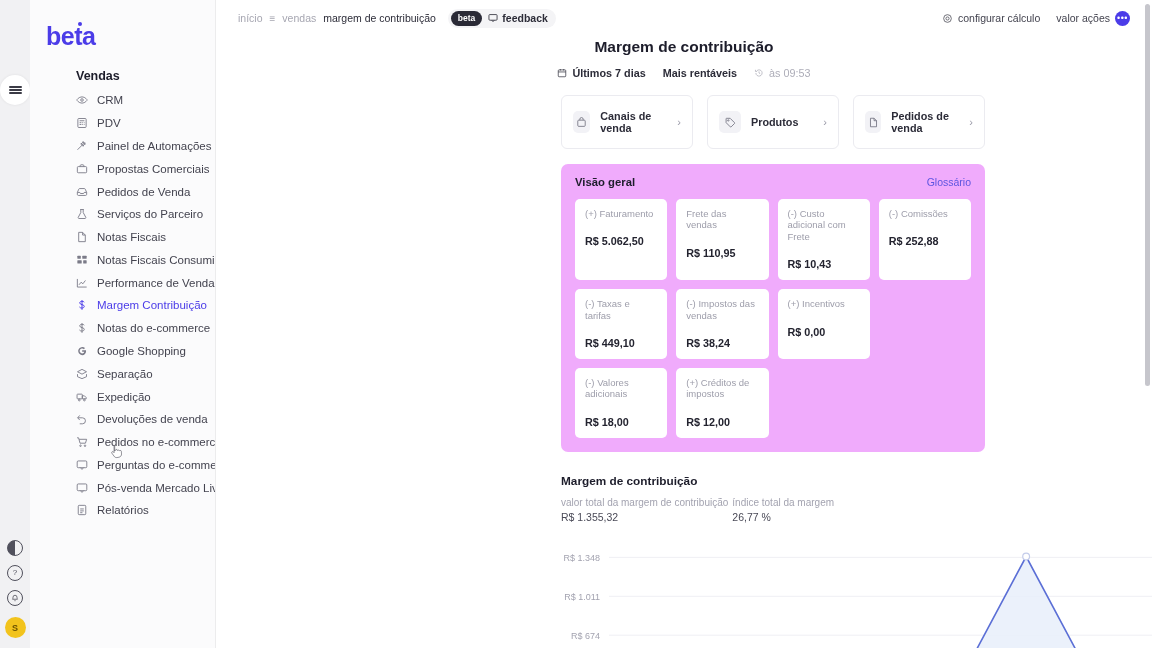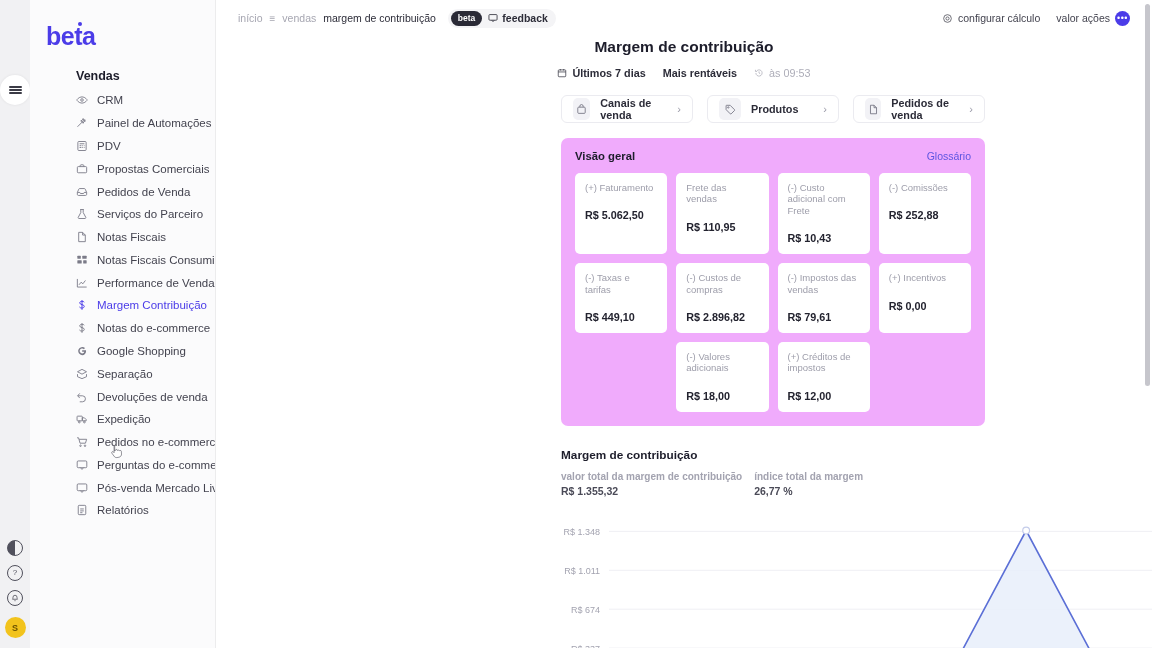--- a/index.html
+++ b/index.html
@@ -118,21 +118,21 @@
   .filters {
     display: flex; align-items: center; justify-content: center; gap: 17px;
     margin-top: 11px; font-size: 10.8px;
   }
   .filt { display: flex; align-items: center; gap: 5px; color: #2c2c38; font-weight: 600; cursor: pointer; }
   .filt.muted { color: #adadb8; font-weight: 400; }
 
   
   .cardrow { display: flex; gap: 14px; padding: 16px 167px 0 345px; }
   .navcard {
-    flex: 1 1 0; height: 28px; background: #ffffff;
+    flex: 1 1 0; height: 54px; background: #ffffff;
     border: 1px solid #ebebf0; border-radius: 6px;
     display: flex; align-items: center; padding: 0 11px; gap: 10px;
     cursor: pointer;
   }
   .navcard-ico {
     width: 22px; height: 22px; border-radius: 5px; background: #f2f2f6;
     display: flex; align-items: center; justify-content: center;
     font-size: 11px; color: #6e6e7d;
   }
   .navcard-lbl { font-size: 10.8px; color: #2c2c38; font-weight: 600; }
@@ -151,21 +151,21 @@
     background: #ffffff; border-radius: 5px; padding: 9px 10px 10px 10px;
     min-height: 42px;
   }
   .tile.empty { background: transparent; }
   .tile-lbl { font-size: 9.5px; color: #9d9daa; line-height: 1.2; }
   .tile-val { font-size: 10.8px; font-weight: 700; color: #23232f; margin-top: 16px; }
 
   
   .chart-sec { margin: 22px 167px 0 345px; }
   .chart-title { font-size: 11.8px; font-weight: 700; color: #1d1d2b; }
-  .chart-sums { display: flex; gap: 12px; margin-top: 9px; font-weight: bold; }
+  .chart-sums { display: flex; gap: 4px; margin-top: 9px; }
   .sum-lbl { font-size: 10px; color: #a3a3b0; }
   .sum-val { font-size: 10.5px; color: #4a4a57; margin-top: 3px; }
   .chart-wrap { margin-top: 14px; position: relative; height: 206px; }
 
   .scrollbar {
     position: absolute; right: 2px; top: 4px; width: 5px; height: 382px;
     background: #c6c6cc; border-radius: 3px;
   }
 </style>
 </head>
@@ -206,34 +206,34 @@
             <svg width="12" height="12" viewBox="0 0 16 16" fill="none" stroke="currentColor" stroke-width="1.2">
               <path d="M1 8s2.6-4.2 7-4.2S15 8 15 8s-2.6 4.2-7 4.2S1 8 1 8z"></path>
               <circle cx="8" cy="8" r="1.7"></circle>
             </svg>
           </span>
           <span>CRM</span>
         </div>
         <div class="nav-item">
           <span class="nav-ico" style="width:12px;height:12px">
             <svg width="12" height="12" viewBox="0 0 16 16" fill="none" stroke="currentColor" stroke-width="1.2">
+              <rect x="2.5" y="2" width="11" height="12" rx="1.2"></rect>
+              <path d="M4.8 5h6.4M4.8 7.6h2M7.6 7.6h1.4M10.4 7.6h1M4.8 10h2M7.6 10h1.4M10.4 10h1"></path>
+            </svg>
+          </span>
+          <span>PDV</span>
+        </div>
+        <div class="nav-item">
+          <span class="nav-ico" style="width:12px;height:12px">
+            <svg width="12" height="12" viewBox="0 0 16 16" fill="none" stroke="currentColor" stroke-width="1.2">
               <path d="M2 13L12 3"></path>
               <path d="M9.5 2l1 2.2 2.2 1-2.2 1-1 2.2-1-2.2-2.2-1 2.2-1z"></path>
             </svg>
           </span>
           <span>Painel de Automações</span>
-        </div>
-        <div class="nav-item">
-          <span class="nav-ico" style="width:12px;height:12px">
-            <svg width="12" height="12" viewBox="0 0 16 16" fill="none" stroke="currentColor" stroke-width="1.2">
-              <rect x="2.5" y="2" width="11" height="12" rx="1.2"></rect>
-              <path d="M4.8 5h6.4M4.8 7.6h2M7.6 7.6h1.4M10.4 7.6h1M4.8 10h2M7.6 10h1.4M10.4 10h1"></path>
-            </svg>
-          </span>
-          <span>PDV</span>
         </div>
         <div class="nav-item">
           <span class="nav-ico" style="width:12px;height:12px">
             <svg width="12" height="12" viewBox="0 0 16 16" fill="none" stroke="currentColor" stroke-width="1.2">
               <rect x="1.8" y="4.8" width="12.4" height="8.2" rx="1.2"></rect>
               <path d="M5.6 4.8V3.4c0-.6.5-1 1-1h2.8c.6 0 1 .4 1 1v1.4"></path>
             </svg>
           </span>
           <span>Propostas Comerciais</span>
         </div>
@@ -315,36 +315,36 @@
             <svg width="12" height="12" viewBox="0 0 16 16" fill="none" stroke="currentColor" stroke-width="1.2">
               <path d="M8 1.8L14 5 8 8.2 2 5z"></path>
               <path d="M2 8.2v3.4l6 2.6 6-2.6V8.2"></path>
             </svg>
           </span>
           <span>Separação</span>
         </div>
         <div class="nav-item">
           <span class="nav-ico" style="width:12px;height:12px">
             <svg width="12" height="12" viewBox="0 0 16 16" fill="none" stroke="currentColor" stroke-width="1.2">
-              <path d="M2.4 6.4h6.2a4 4 0 1 1 0 8H5"></path>
-              <path d="M5 3.2L2.2 6.4 5 9.4"></path>
-            </svg>
-          </span>
-          <span>Devoluções de venda</span>
-        </div>
-        <div class="nav-item">
-          <span class="nav-ico" style="width:12px;height:12px">
-            <svg width="12" height="12" viewBox="0 0 16 16" fill="none" stroke="currentColor" stroke-width="1.2">
               <rect x="1.4" y="4.2" width="7" height="6.2" rx=".8"></rect>
               <path d="M8.4 6.4h2.8l2.4 2.4v1.6H8.4z"></path>
               <circle cx="4.4" cy="12" r="1.2"></circle>
               <circle cx="11.2" cy="12" r="1.2"></circle>
             </svg>
           </span>
           <span>Expedição</span>
+        </div>
+        <div class="nav-item">
+          <span class="nav-ico" style="width:12px;height:12px">
+            <svg width="12" height="12" viewBox="0 0 16 16" fill="none" stroke="currentColor" stroke-width="1.2">
+              <path d="M2.4 6.4h6.2a4 4 0 1 1 0 8H5"></path>
+              <path d="M5 3.2L2.2 6.4 5 9.4"></path>
+            </svg>
+          </span>
+          <span>Devoluções de venda</span>
         </div>
         <div class="nav-item">
           <span class="nav-ico" style="width:12px;height:12px">
             <svg width="12" height="12" viewBox="0 0 16 16" fill="none" stroke="currentColor" stroke-width="1.2">
               <path d="M1.4 2.4h2l2 7.2h7.2l1.6-5.2H4.2"></path>
               <circle cx="6" cy="13" r="1"></circle>
               <circle cx="12" cy="13" r="1"></circle>
             </svg>
           </span>
           <span>Pedidos no e-commerce</span>
@@ -492,26 +492,22 @@
           </div>
           <div class="tile">
             <div class="tile-lbl">(-) Comissões</div>
             <div class="tile-val">R$ 252,88</div>
           </div>
           <div class="tile">
             <div class="tile-lbl">(-) Taxas e tarifas</div>
             <div class="tile-val">R$ 449,10</div>
           </div>
           <div class="tile">
-            <div class="tile-lbl">(-) Custos de compras</div>
-            <div class="tile-val">R$ 2.896,82</div>
-          </div>
-          <div class="tile">
             <div class="tile-lbl">(-) Impostos das vendas</div>
-            <div class="tile-val">R$ 79,61</div>
+            <div class="tile-val">R$ 38,24</div>
           </div>
           <div class="tile">
             <div class="tile-lbl">(+) Incentivos</div>
             <div class="tile-val">R$ 0,00</div>
           </div>
           <div class="tile empty"></div>
           <div class="tile">
             <div class="tile-lbl">(-) Valores adicionais</div>
             <div class="tile-val">R$ 18,00</div>
           </div>

